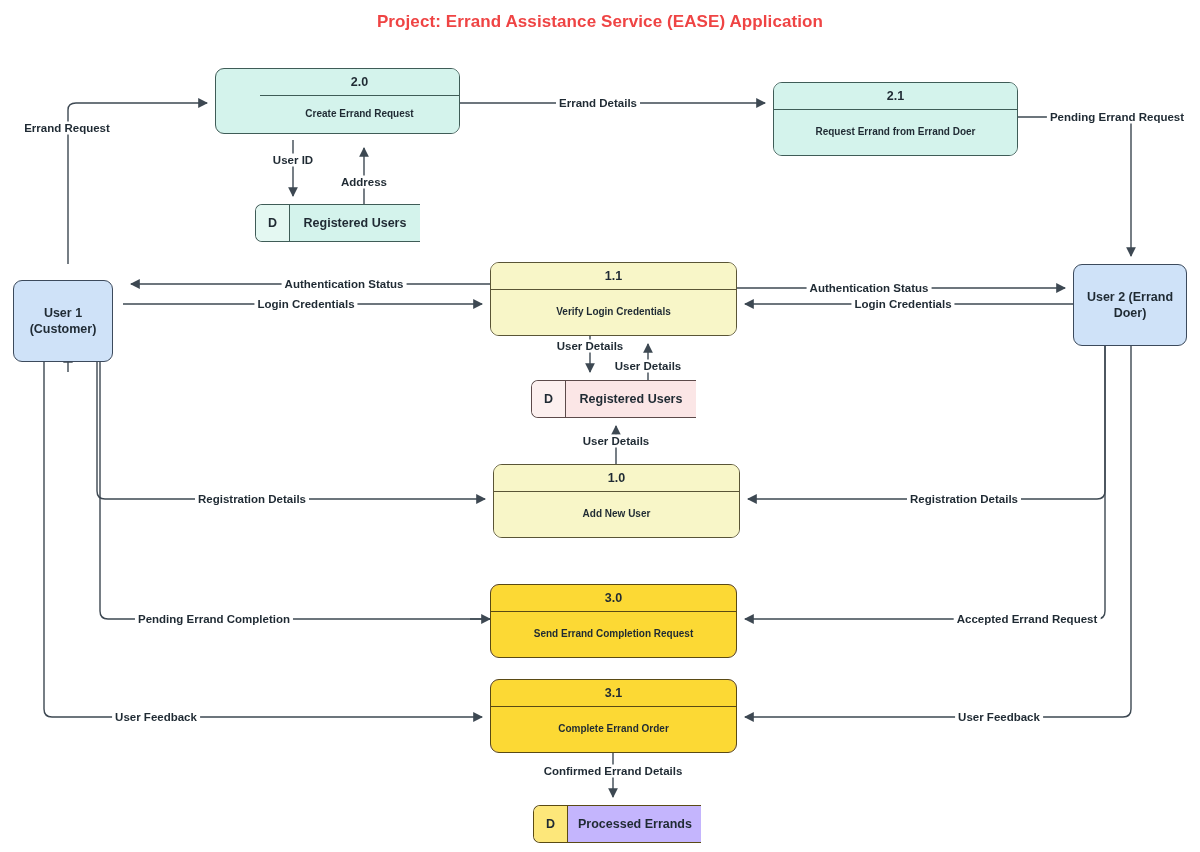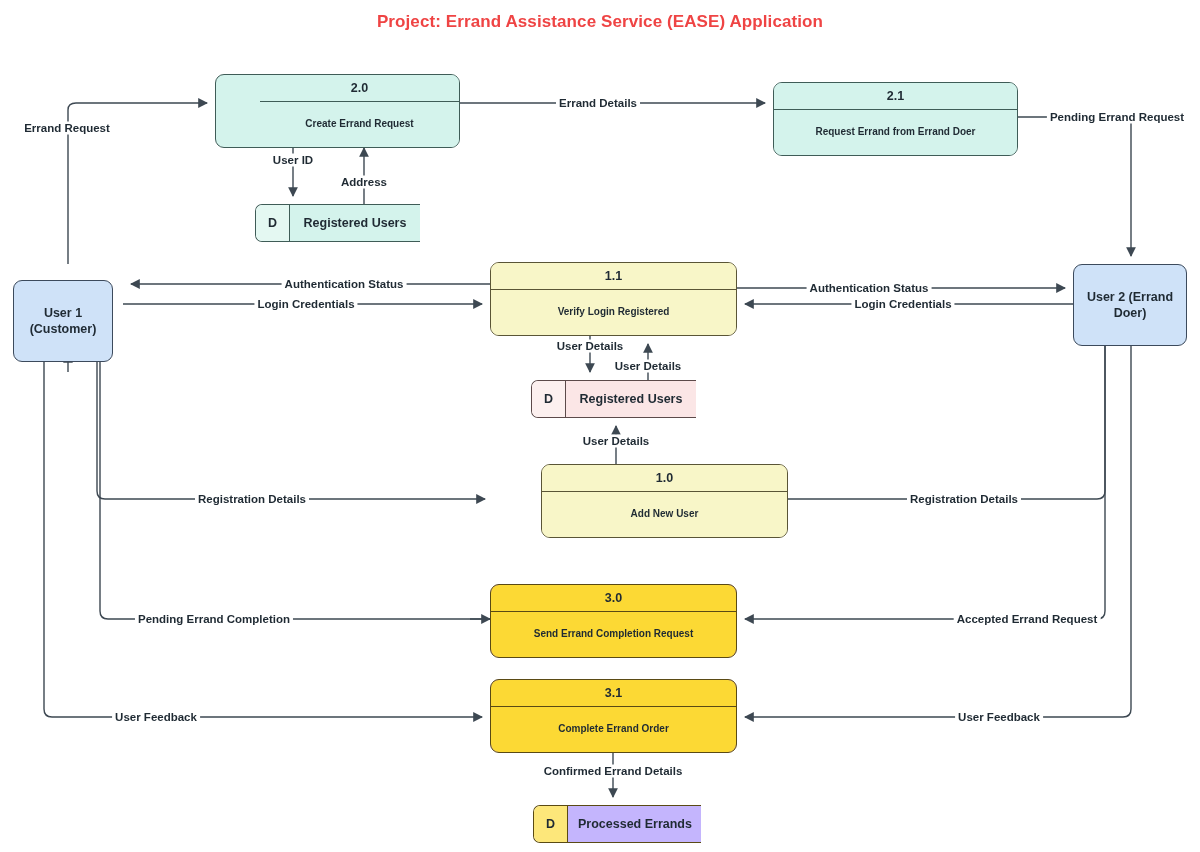--- a/index.html
+++ b/index.html
@@ -205,36 +205,36 @@
       </span>
     </div>
 
     <div class="entity" style="left:1073px; top:264px; width:114px; height:82px;">
       <span>
         <span>User 2 (Errand</span><br>
         <span>Doer)</span>
       </span>
     </div>
 
-    <div class="process teal" style="left:215px; top:74px; width:245px; height:74px;padding-left:44px;">
+    <div class="process teal" style="left:215px; top:68px; width:245px; height:66px;padding-left:44px;">
       <div class="p-num">2.0</div>
       <div class="p-name">Create Errand Request</div>
     </div>
 
     <div class="process teal" style="left:773px; top:82px; width:245px; height:74px;">
       <div class="p-num">2.1</div>
       <div class="p-name">Request Errand from Errand Doer</div>
     </div>
 
     <div class="process pale-yellow" style="left:490px; top:262px; width:247px; height:74px;">
       <div class="p-num">1.1</div>
-      <div class="p-name">Verify Login Registered</div>
-    </div>
-
-    <div class="process pale-yellow" style="left:493px; top:464px; width:247px; height:74px;margin-left:48px;">
+      <div class="p-name">Verify Login Credentials</div>
+    </div>
+
+    <div class="process pale-yellow" style="left:493px; top:464px; width:247px; height:74px;">
       <div class="p-num">1.0</div>
       <div class="p-name">Add New User</div>
     </div>
 
     <div class="process gold" style="left:490px; top:584px; width:247px; height:74px;">
       <div class="p-num">3.0</div>
       <div class="p-name">Send Errand Completion Request</div>
     </div>
 
     <div class="process gold" style="left:490px; top:679px; width:247px; height:74px;">

